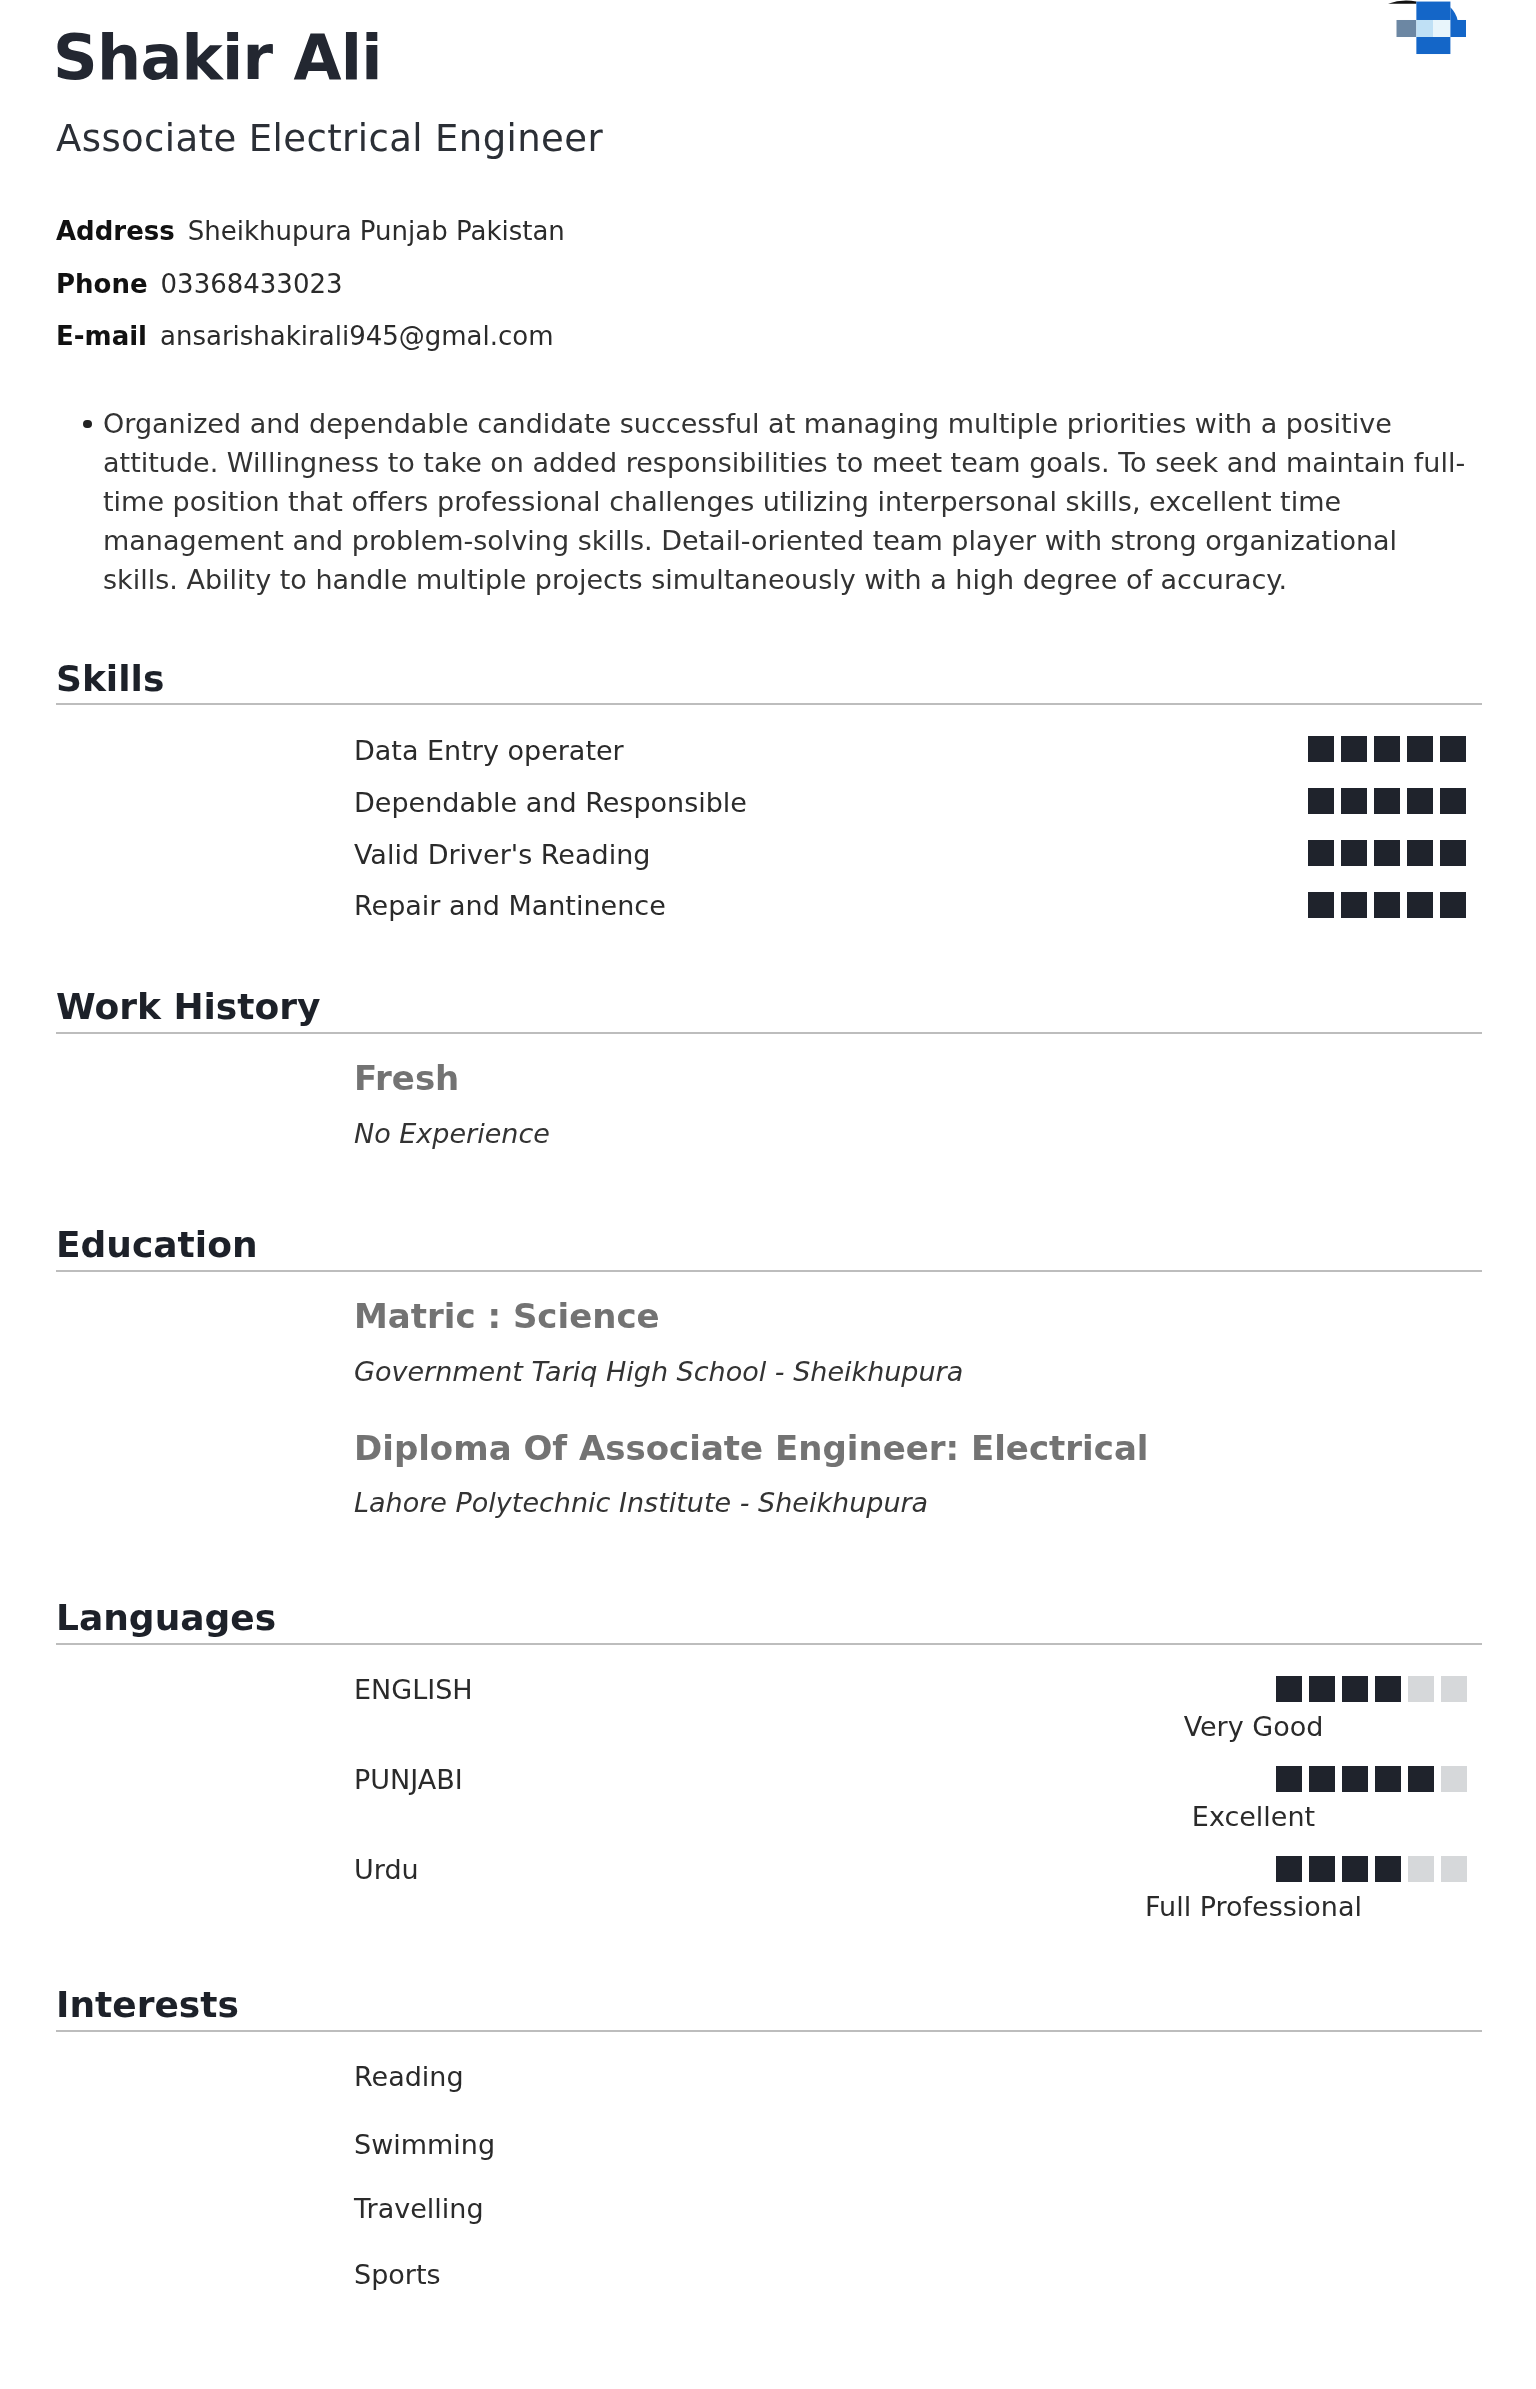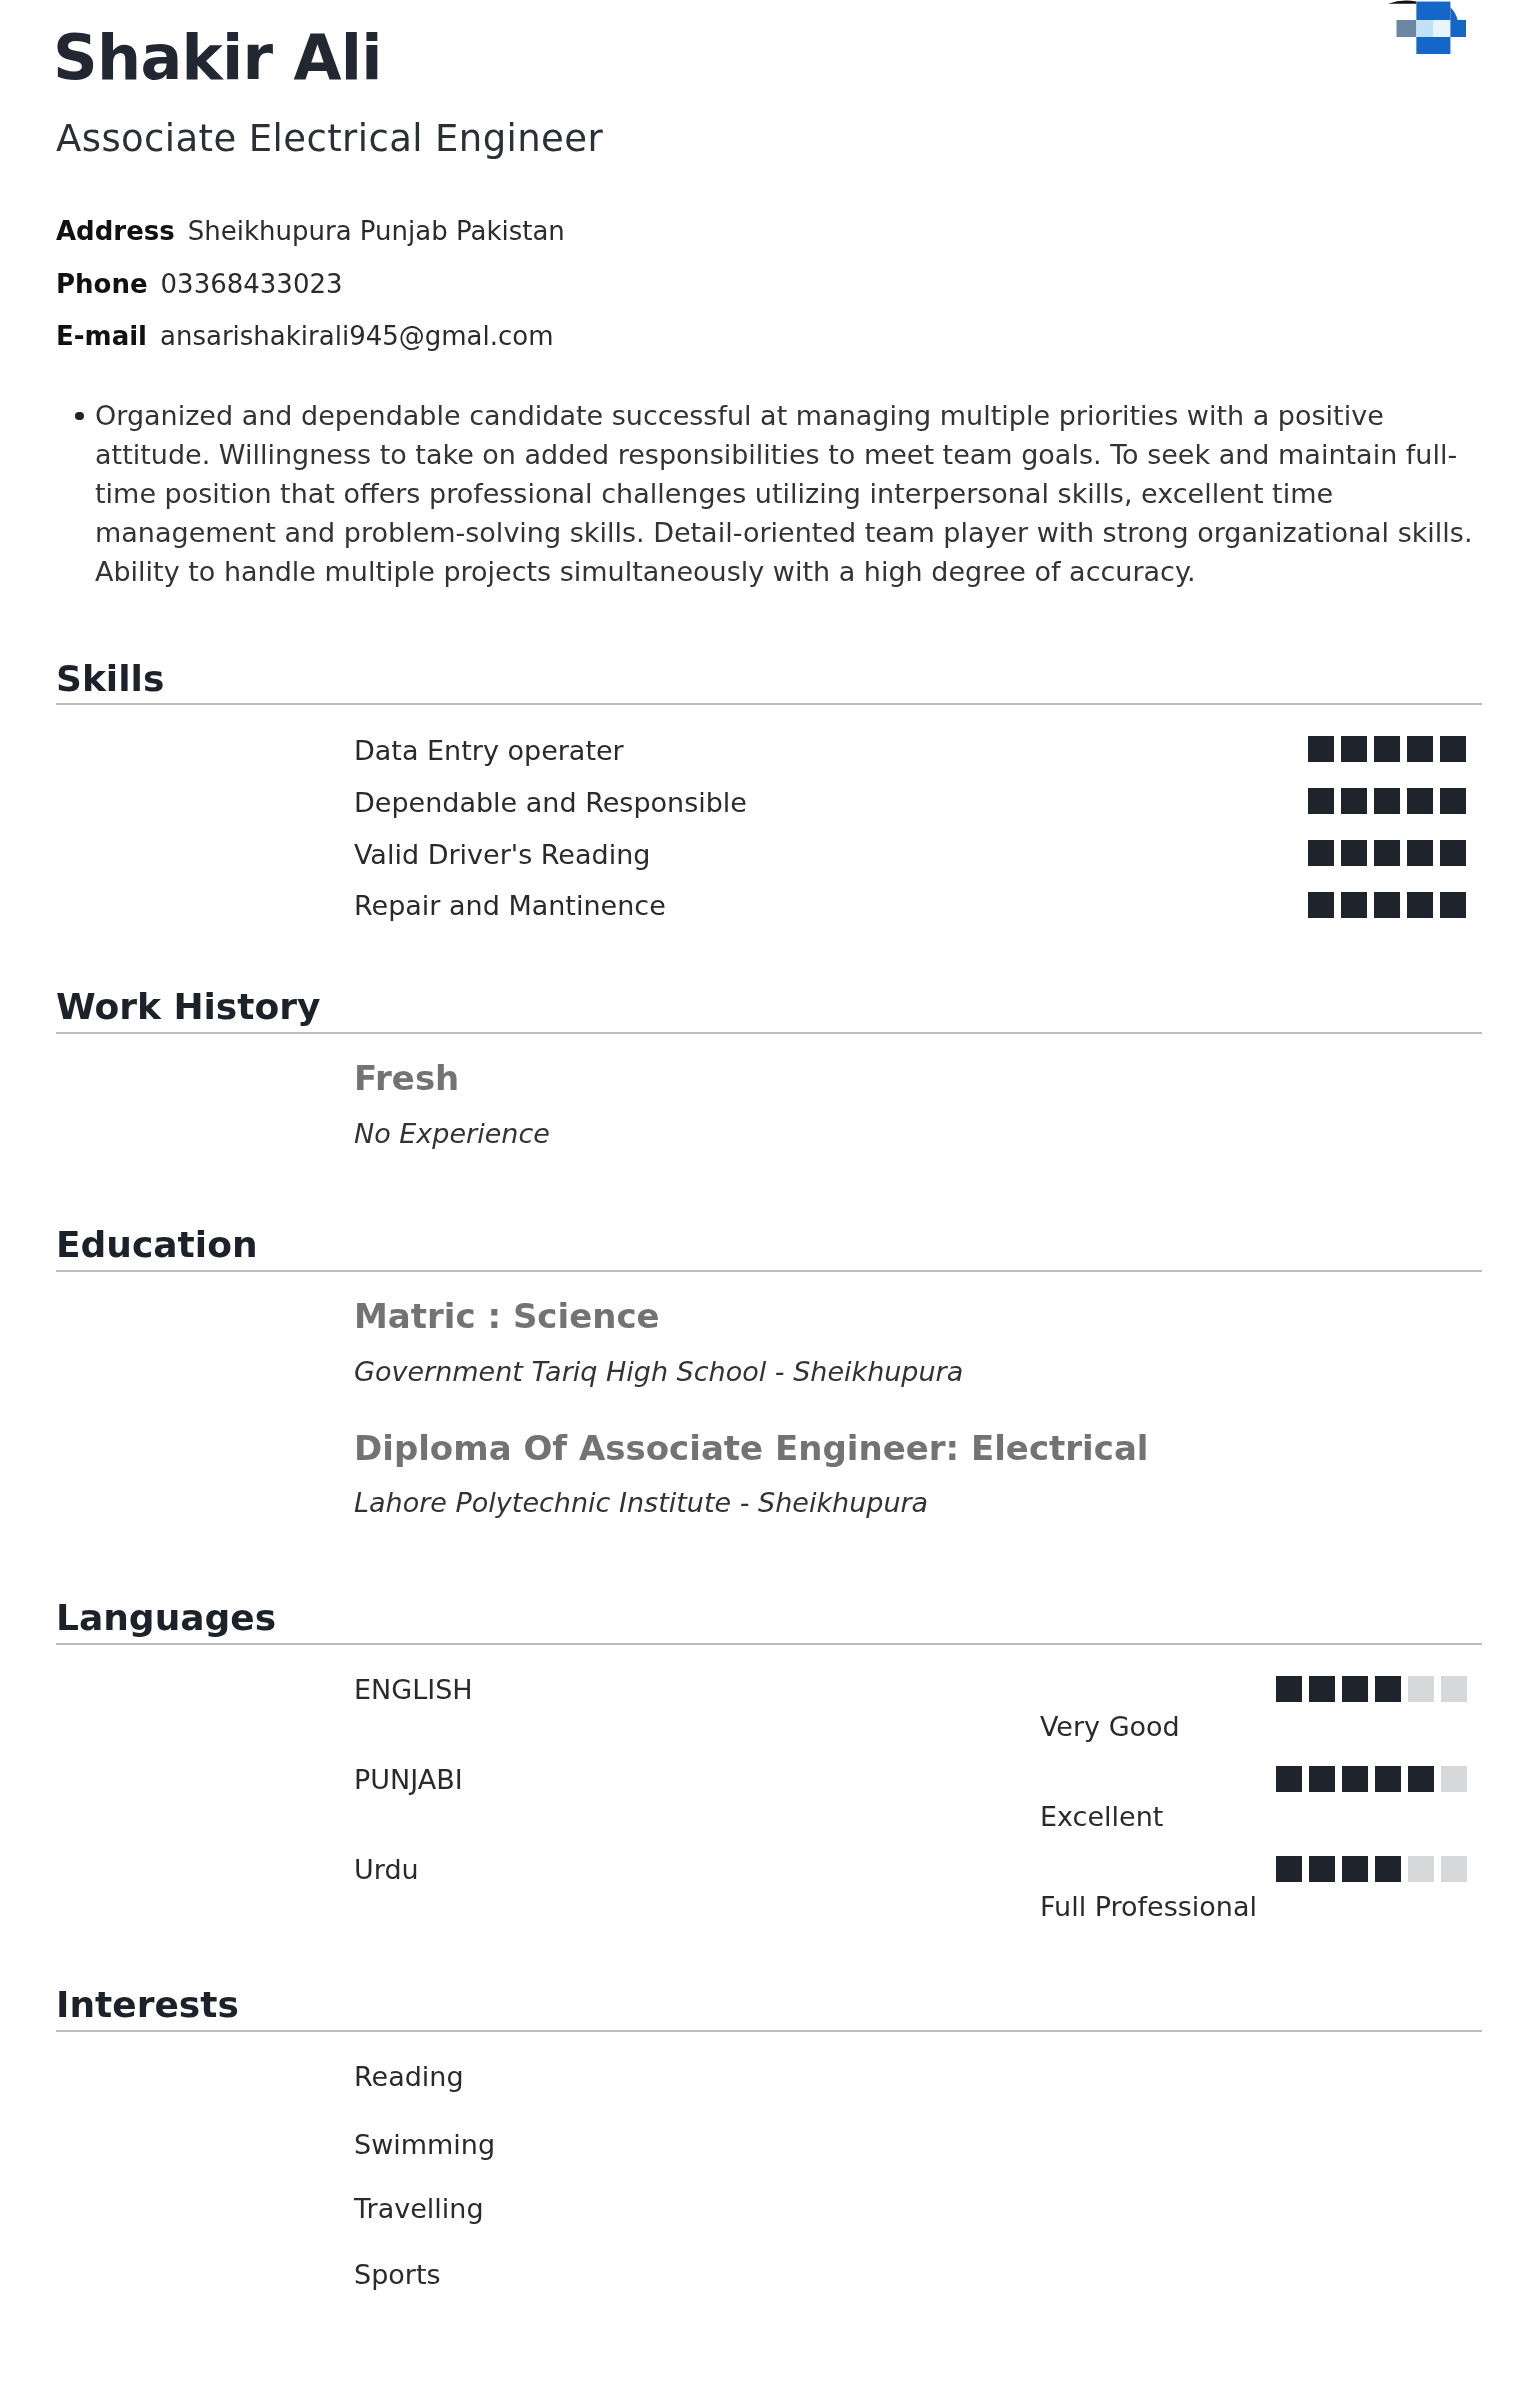--- a/index.html
+++ b/index.html
@@ -15,37 +15,37 @@
   }
   .title {
     left: 56px; top: 114px; font-size: 37px; color: #2b2f36; line-height: 50px; white-space: nowrap;
     letter-spacing: 0.4px;
   }
   .contact { left: 56px; font-size: 26px; line-height: 34px; white-space: nowrap; color: #2b2b2b; margin-top: 12px; }
   .contact .lbl { font-weight: bold; color: #111; margin-right: 13px; }
   .summary {
     left: 71px; top: 396px; width: 1409px; font-size: 27px; line-height: 39px; color: #333;
   }
-  .summary ul { margin: 0; padding: 0 0 0 24px; list-style: none; }
+  .summary ul { margin: 8px; padding: 0 0 0 24px; list-style: none; }
   .summary li { position: relative; }
   .summary li::before {
     content: ""; position: absolute; left: -20px; top: 15.7px; width: 8.5px; height: 8.5px;
     border-radius: 50%; background: #222;
   }
   .sec-head {
     left: 56px; font-size: 36px; font-weight: bold; color: #1d2129; line-height: 46px; white-space: nowrap;
   }
   .rule { left: 56px; width: 1426px; height: 2.1px; background: #bdbdbd; }
   .item { left: 354px; font-size: 27px; line-height: 34px; color: #2a2a2a; white-space: nowrap; }
   .item-bold { left: 354px; font-size: 34px; font-weight: bold; line-height: 43px; color: #737373; white-space: nowrap; }
   .item-ital { left: 354px; font-size: 27px; font-style: italic; line-height: 34px; color: #333; white-space: nowrap; }
   .boxes { display: flex; gap: 7.1px; }
   .box { width: 26px; height: 26px; background: #1f232c; }
   .box.off { background: #d6d8da; }
-  .lvl { font-size: 27px; line-height: 34px; color: #2a2a2a; text-align: left; width: 427px; white-space: nowrap; }
+  .lvl { font-size: 27px; line-height: 34px; color: #2a2a2a; text-align: center; width: 427px; white-space: nowrap; }
   .logo { left: 1388px; top: 0; width: 78px; height: 57px; }
 </style>
 </head>
 <body>
 
 <div class="abs logo">
   <svg width="78" height="57" viewBox="0 0 110 80">
     <path d="M0 5 Q20 -2 40 2 L40 5 Z" fill="#111"></path>
     <rect x="40" y="2" width="48" height="26" fill="#1466c8"></rect>
     <path d="M88 10 Q96 18 98 28 L88 28 Z" fill="#1466c8"></path>

